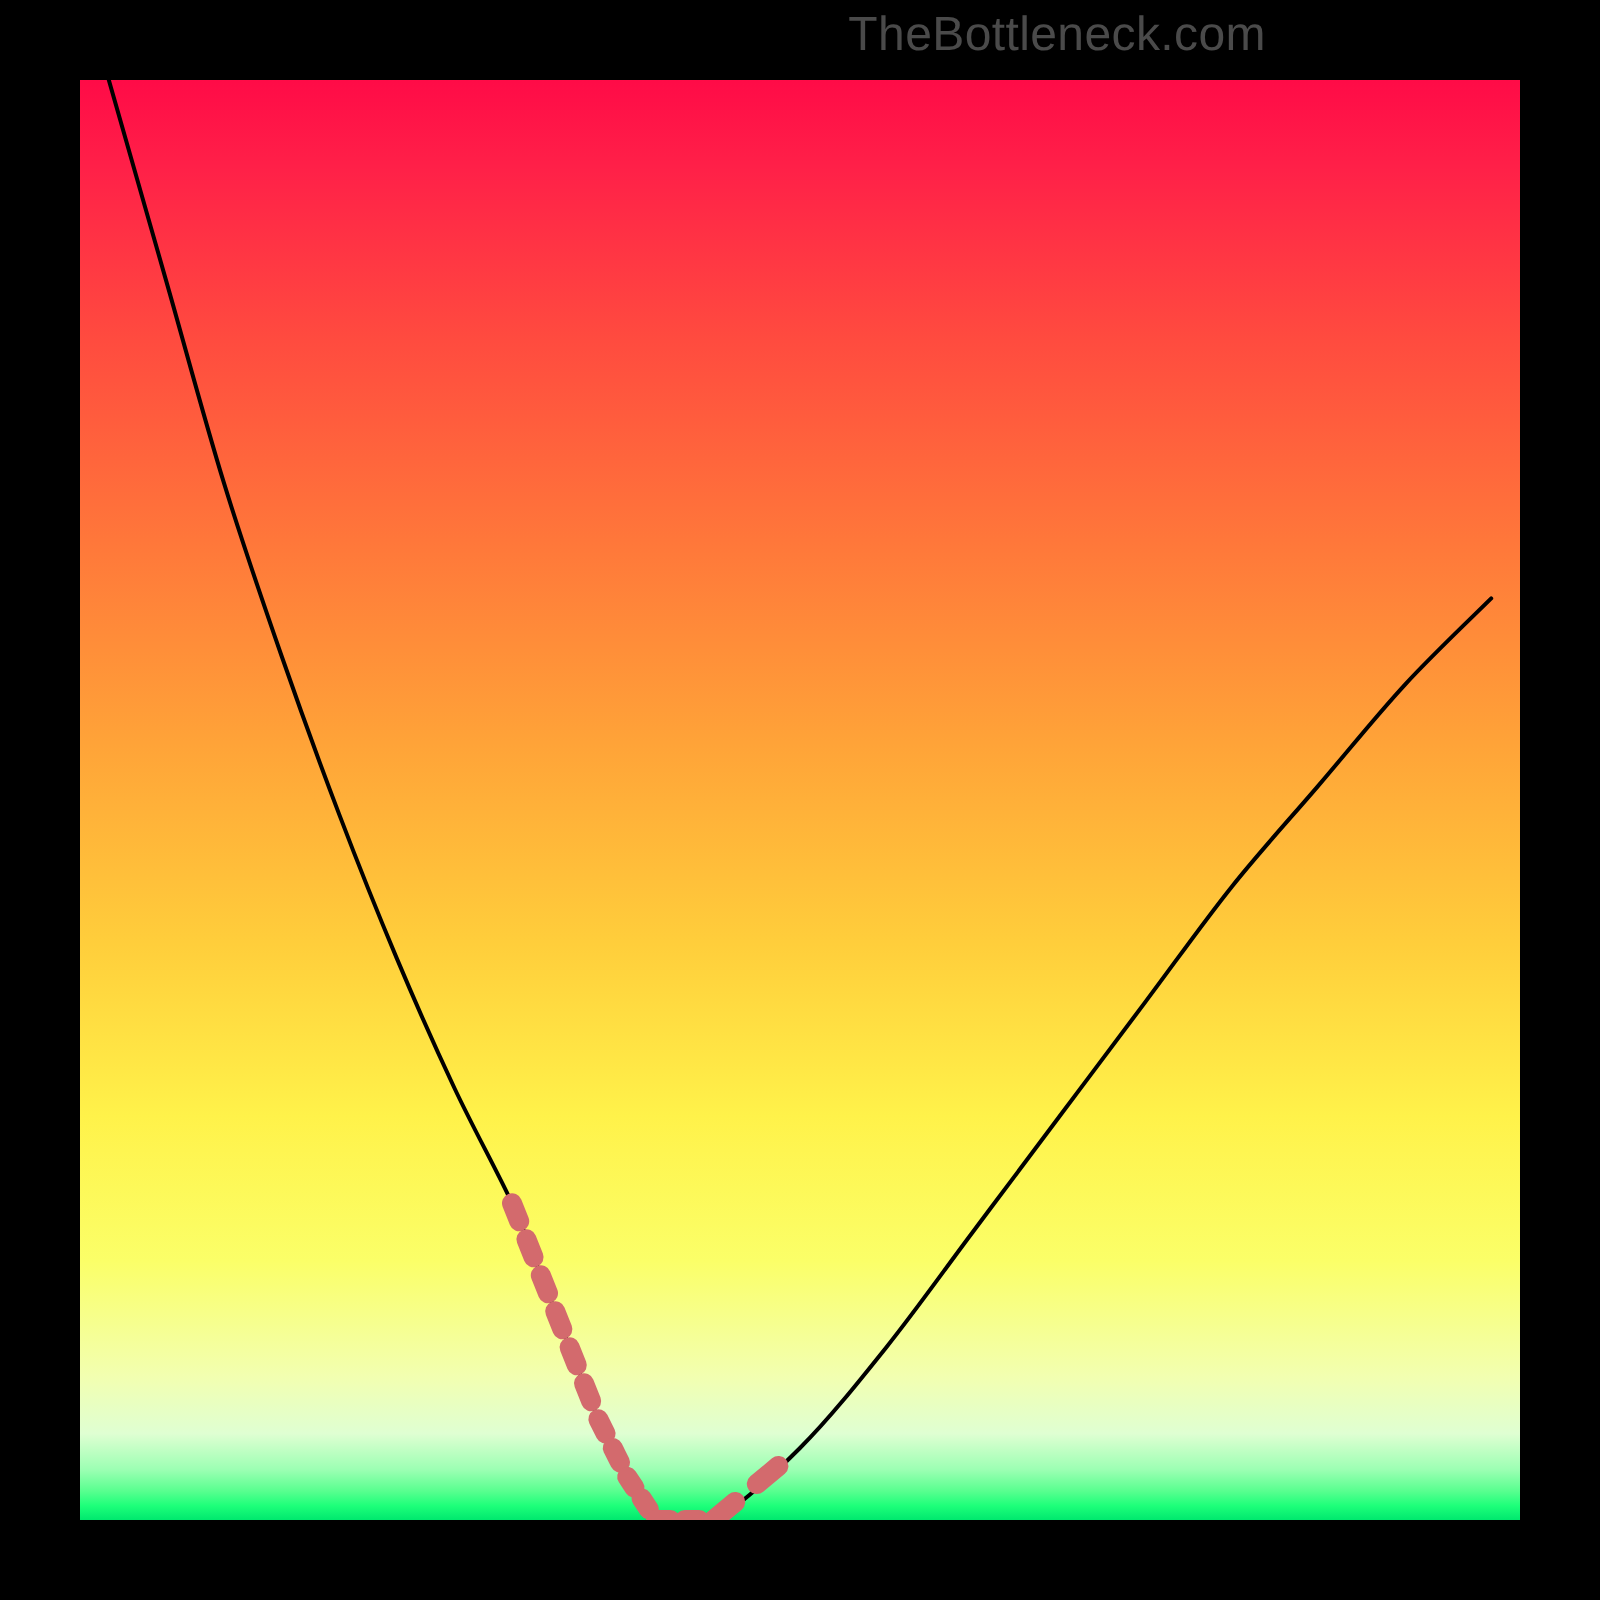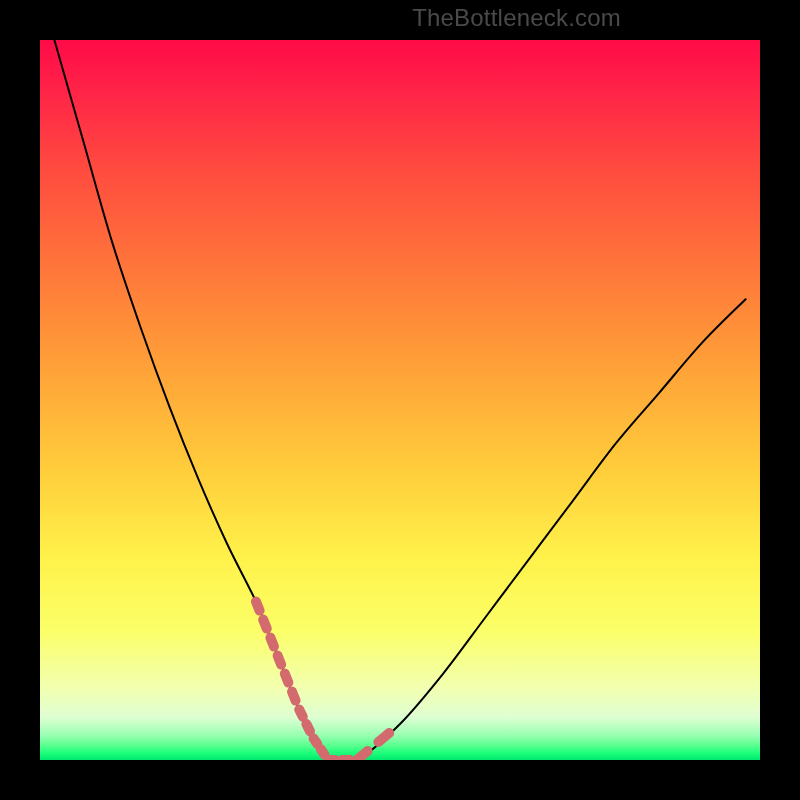--- a/index.html
+++ b/index.html
@@ -9,20 +9,21 @@
     height: 800px;
     background: #000;
     font-family: Arial, Helvetica, sans-serif;
     overflow: hidden;
   }
   .frame {
     position: relative;
     width: 633px;
     height: 800px;
     background: #000;
+    padding-left: 12px;
   }
   .watermark {
     position: absolute;
     top: 4px;
     right: 12px;
     color: #4a4a4a;
     font-size: 24px;
     font-weight: 500;
     letter-spacing: 0.2px;
     z-index: 5;

